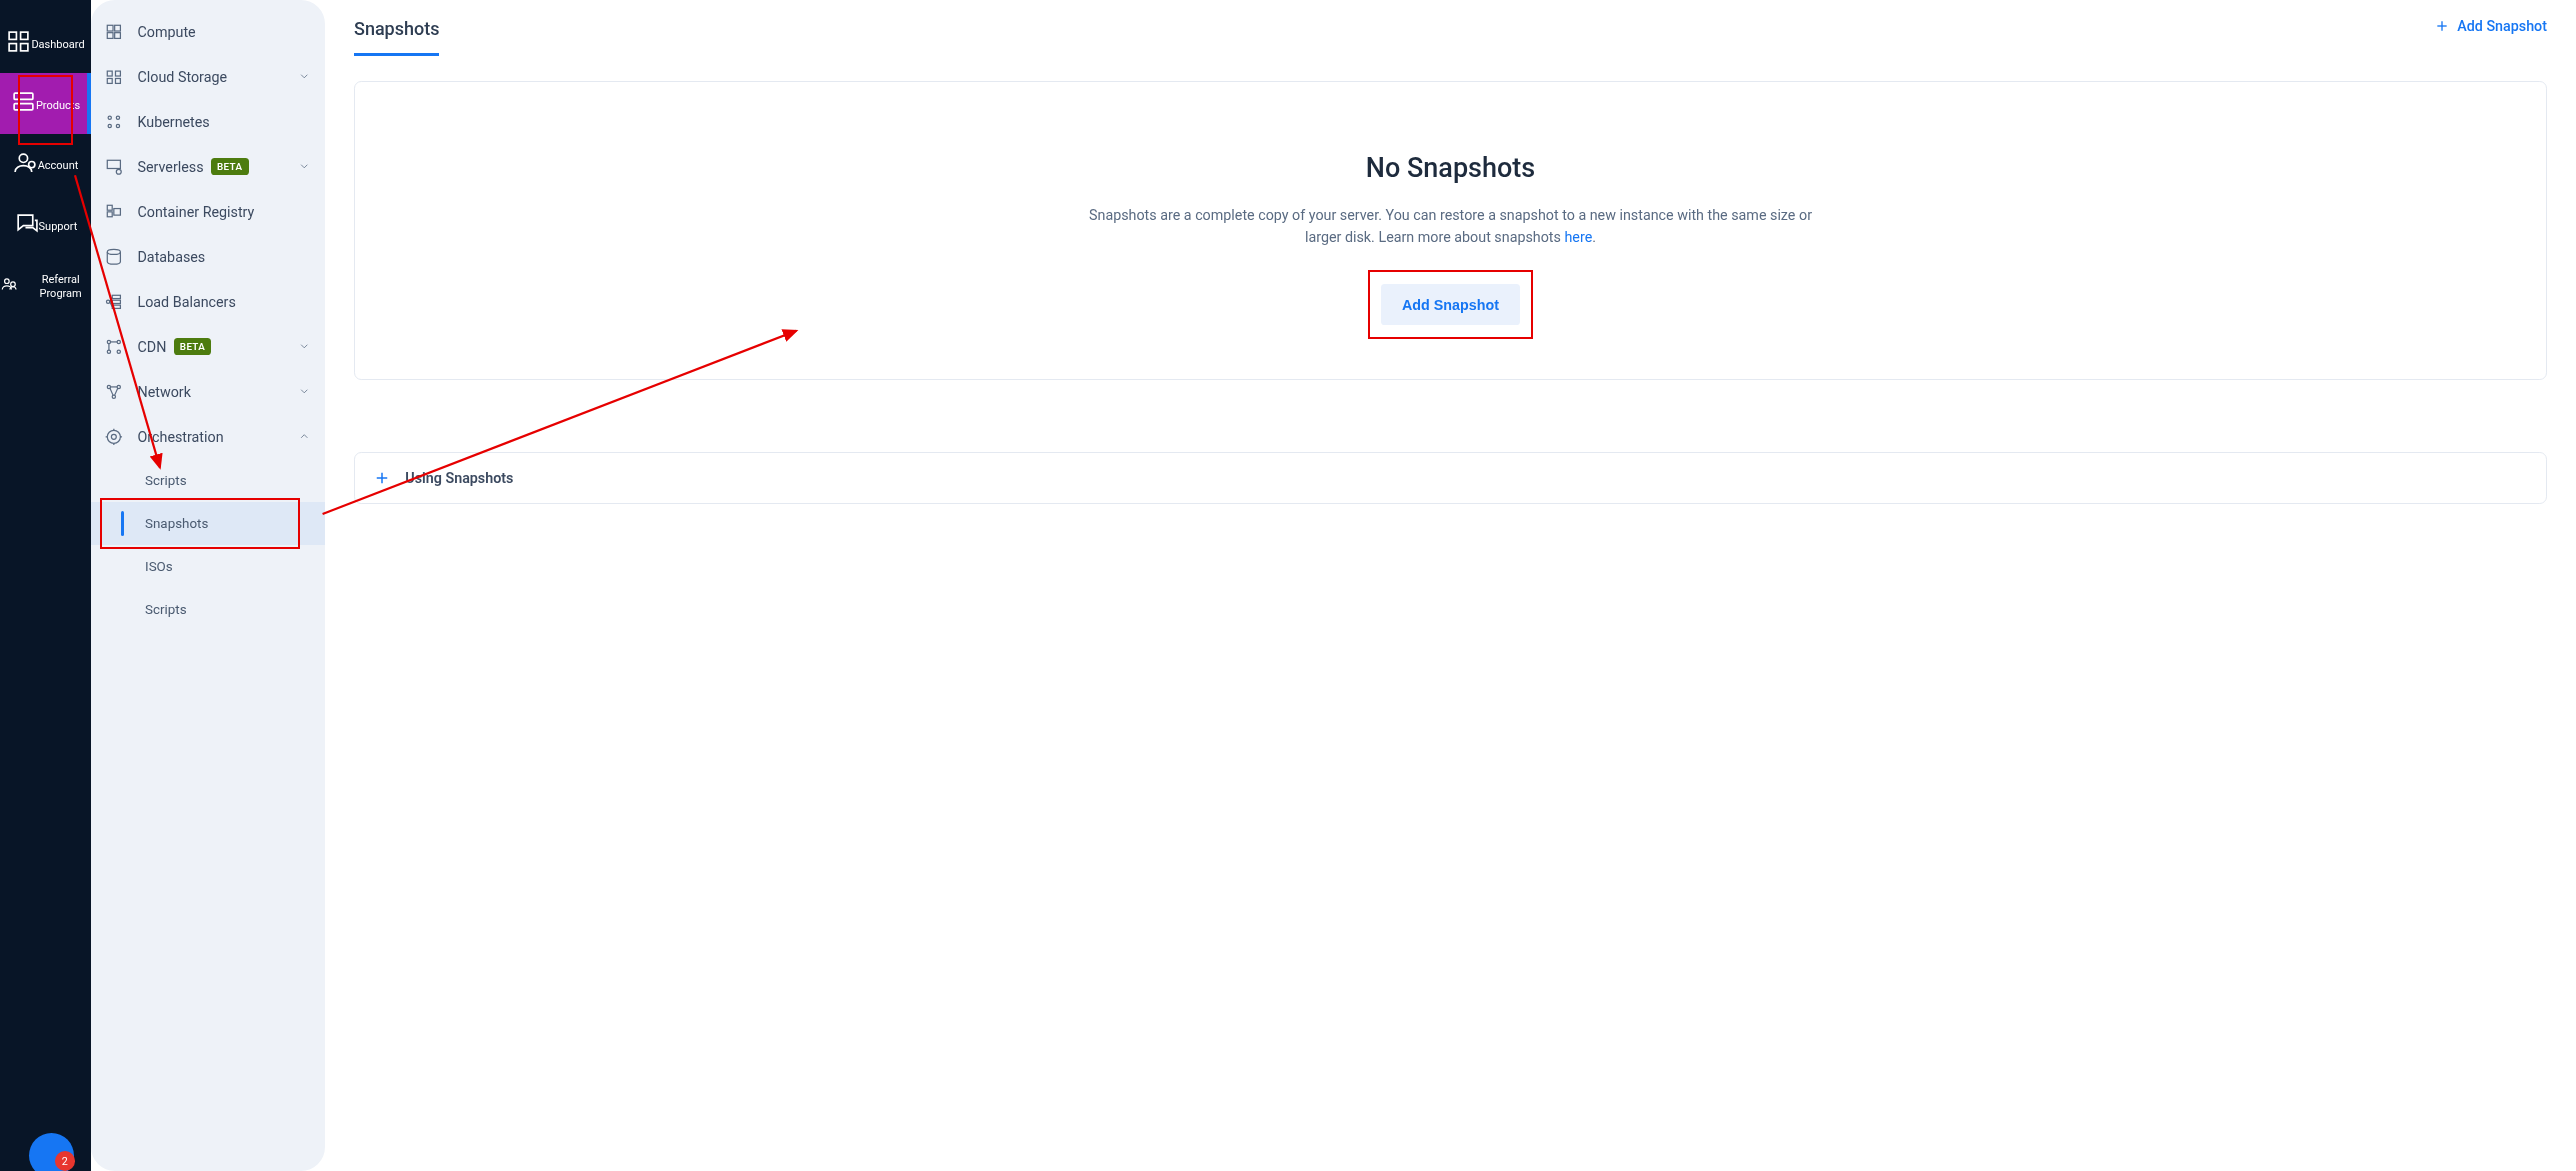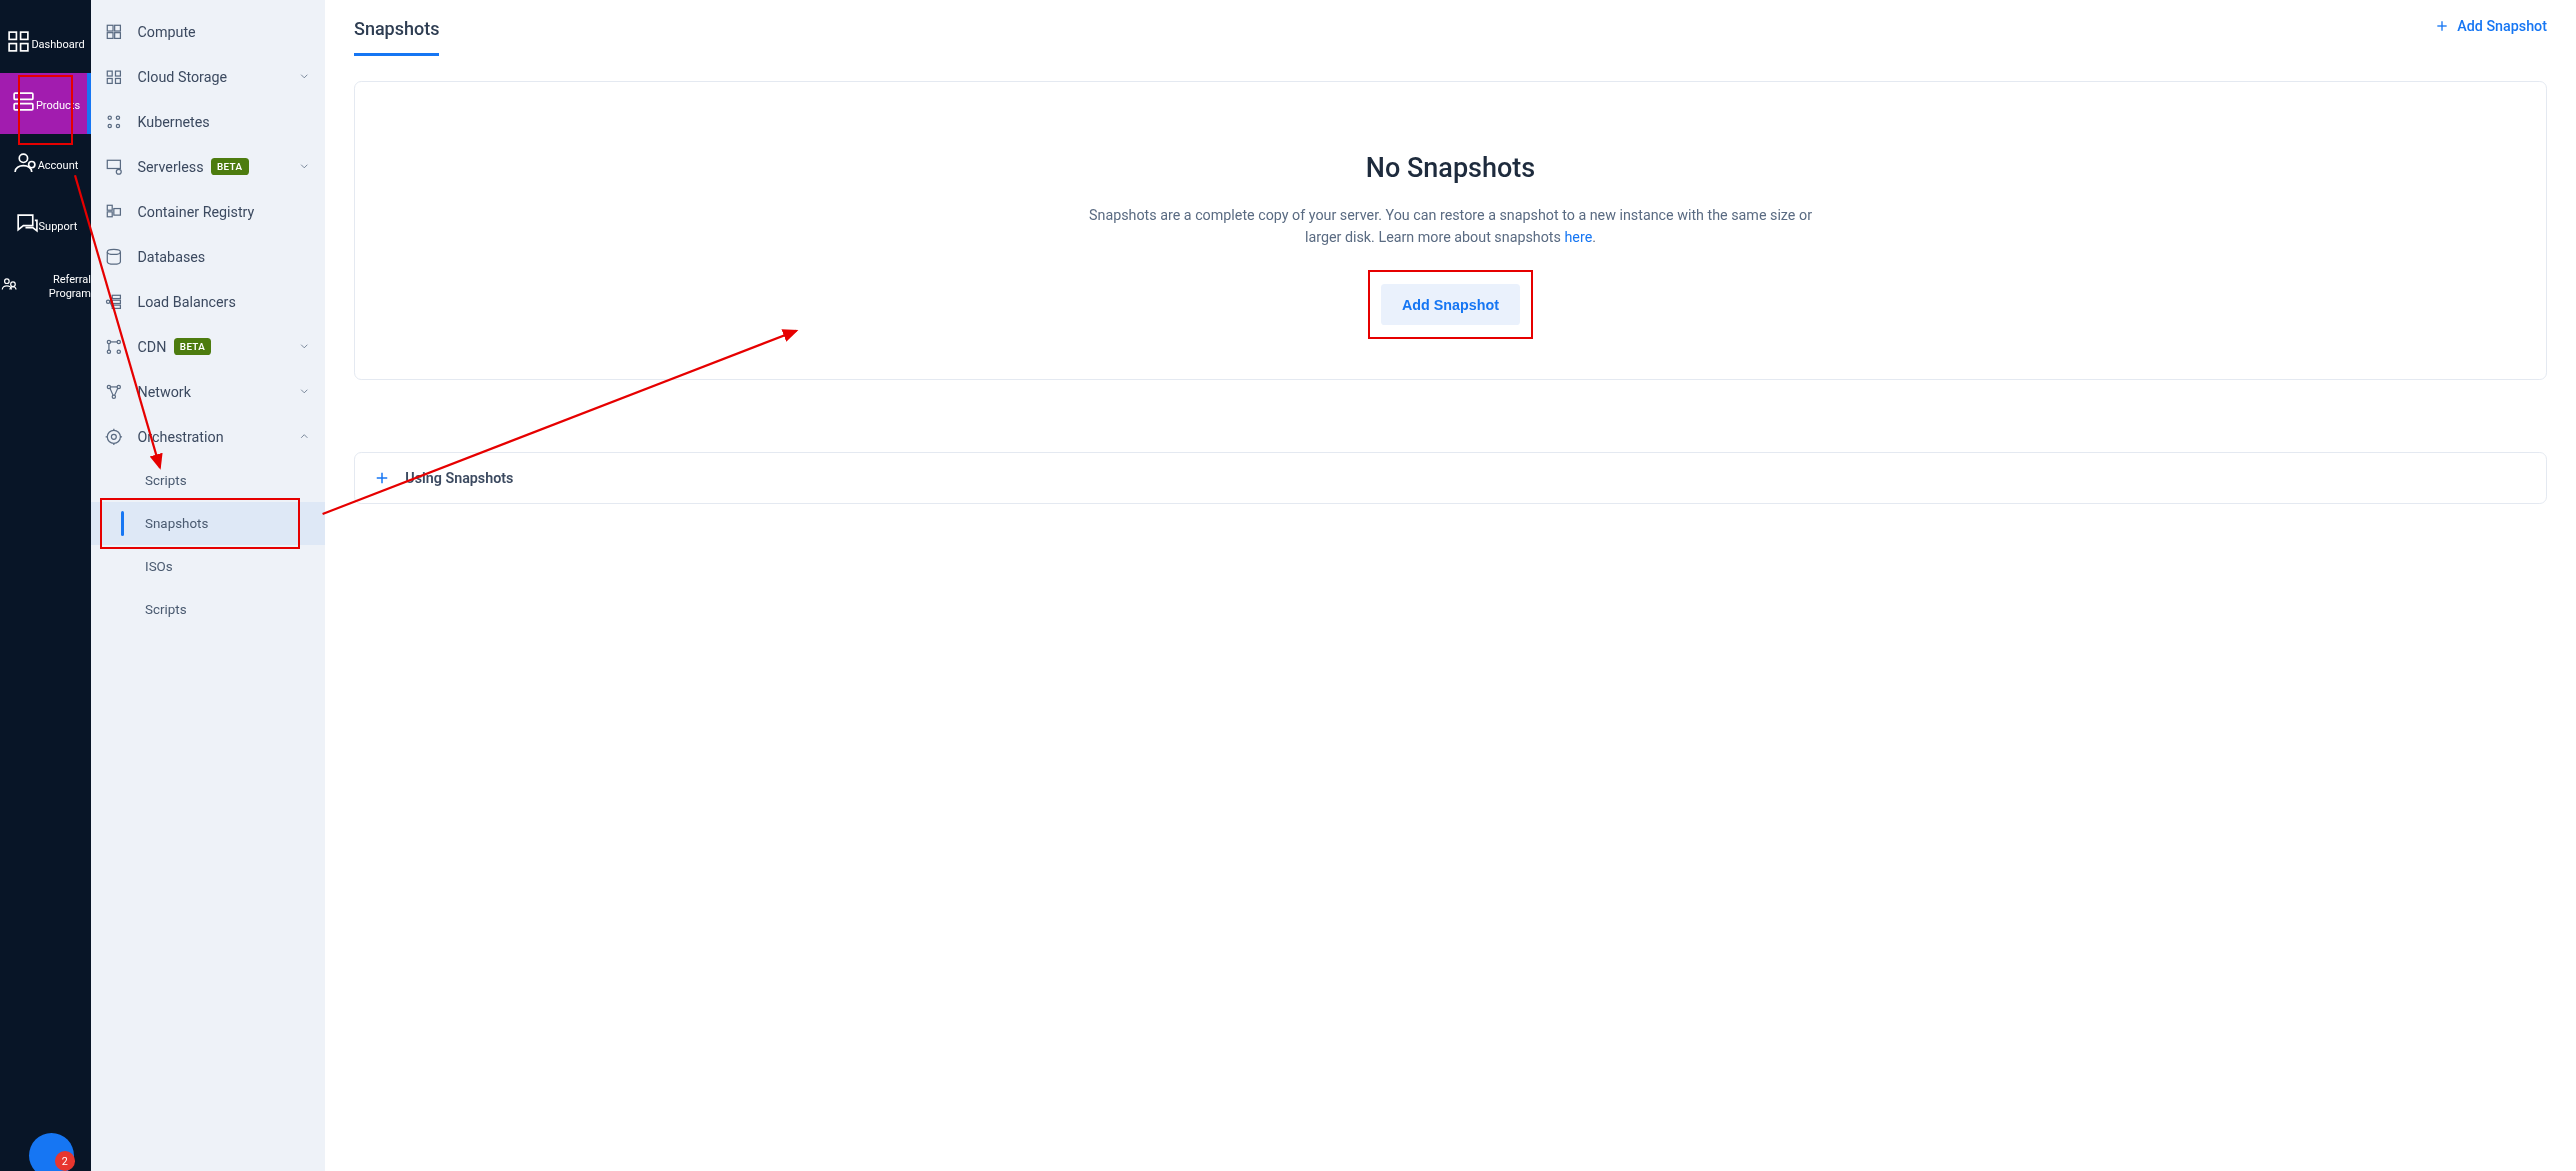--- a/index.html
+++ b/index.html
@@ -10,21 +10,21 @@
   .nav-primary { width:91px; background:#081527; color:#fff; display:flex; flex-direction:column; align-items:center; padding-top:12.5px; position:relative; flex-shrink:0;}
   .nav-primary .item { width:100%; display:flex; align-items:center; justify-content:center; padding:16px 0 12.5px; font-size:11px; cursor:pointer; position:relative;}
   .nav-primary .item svg { width:25px; height:25px; margin-bottom:7.2px; stroke:#fff; fill:none; stroke-width:1.6; }
   .nav-primary .item.active { background:#a21caf; }
   .nav-primary .item.active::after{ content:""; position:absolute; right:0; top:0; bottom:0; width:4.5px; background:#1676f3;}
   .nav-primary .badge-dot{ position:absolute; bottom:-7.2px; left:29px; width:45px; height:45px; border-radius:50%; background:#1676f3;}
   .nav-primary .badge-num{ position:absolute; bottom:0; left:55px; width:19.7px; height:19.7px; border-radius:50%; background:#e8362e; color:#fff; font-size:10.7px; display:flex; align-items:center; justify-content:center;}
   .annot-box { position:absolute; border:2.7px solid #e60000; pointer-events:none; }
 
   
-  .nav-secondary { width:234px; background:#eef2f8; flex-shrink:0; padding-top:9px; overflow:hidden;}
+  .nav-secondary { width:234px; background:#eef2f8; flex-shrink:0; padding-top:9px; overflow:hidden;border-radius:24px;}
   .nav-secondary .row { display:flex; align-items:center; height:45px; padding:0 12.5px; cursor:pointer; color:#3c4a60; font-size:14.3px;}
   .nav-secondary .row svg{ width:19.7px; height:19.7px; margin-right:14.3px; stroke:#5a6b82; fill:none; stroke-width:1.5; flex-shrink:0;}
   .nav-secondary .row .chev{ margin-left:auto; width:12.5px; height:12.5px; margin-right:1.8px;}
   .nav-secondary .badge-beta{ background:#4d7c0f; color:#fff; font-size:9.8px; font-weight:600; padding:2.7px 6.3px; border-radius:3.6px; margin-left:7.2px; letter-spacing:0.3px;}
   .nav-secondary .sub { padding-left:54px; height:43px; display:flex; align-items:center; color:#4a5a70; font-size:13.4px; cursor:pointer;}
   .nav-secondary .sub.active{ background:#dee8f6; position:relative;}
   .nav-secondary .sub.active::before{ content:""; position:absolute; left:30px; top:9px; bottom:9px; width:2.7px; background:#1676f3; border-radius:1.8px;}
 
   
   .main { flex:1; padding:12.5px 29px 18px; overflow:auto; position:relative;}
@@ -81,21 +81,21 @@
       </svg>
     <span>Support</span>
   </div>
   <div class="item">
     <svg viewBox="0 0 24 24">
         <circle cx="9" cy="9" r="3"></circle>
         <circle cx="17" cy="13" r="3"></circle>
         <path d="M3 20c0-3 3-5 6-5s6 2 6 5"></path>
         <path d="M13 20c0-2 2-4 4-4s4 2 4 4"></path>
       </svg>
-    <span style="text-align:right;line-height:1.3;padding-left:12px;">Referral Program</span>
+    <span style="text-align:center;line-height:1.3;padding-left:12px;">Referral Program</span>
   </div>
   <div class="badge-dot"></div>
   <div class="badge-num">2</div>
 </nav>
 
 <nav class="nav-secondary">
   <div class="row">
     <svg viewBox="0 0 24 24">
         <rect x="4" y="4" width="7" height="7"></rect>
         <rect x="13" y="4" width="7" height="7"></rect>

